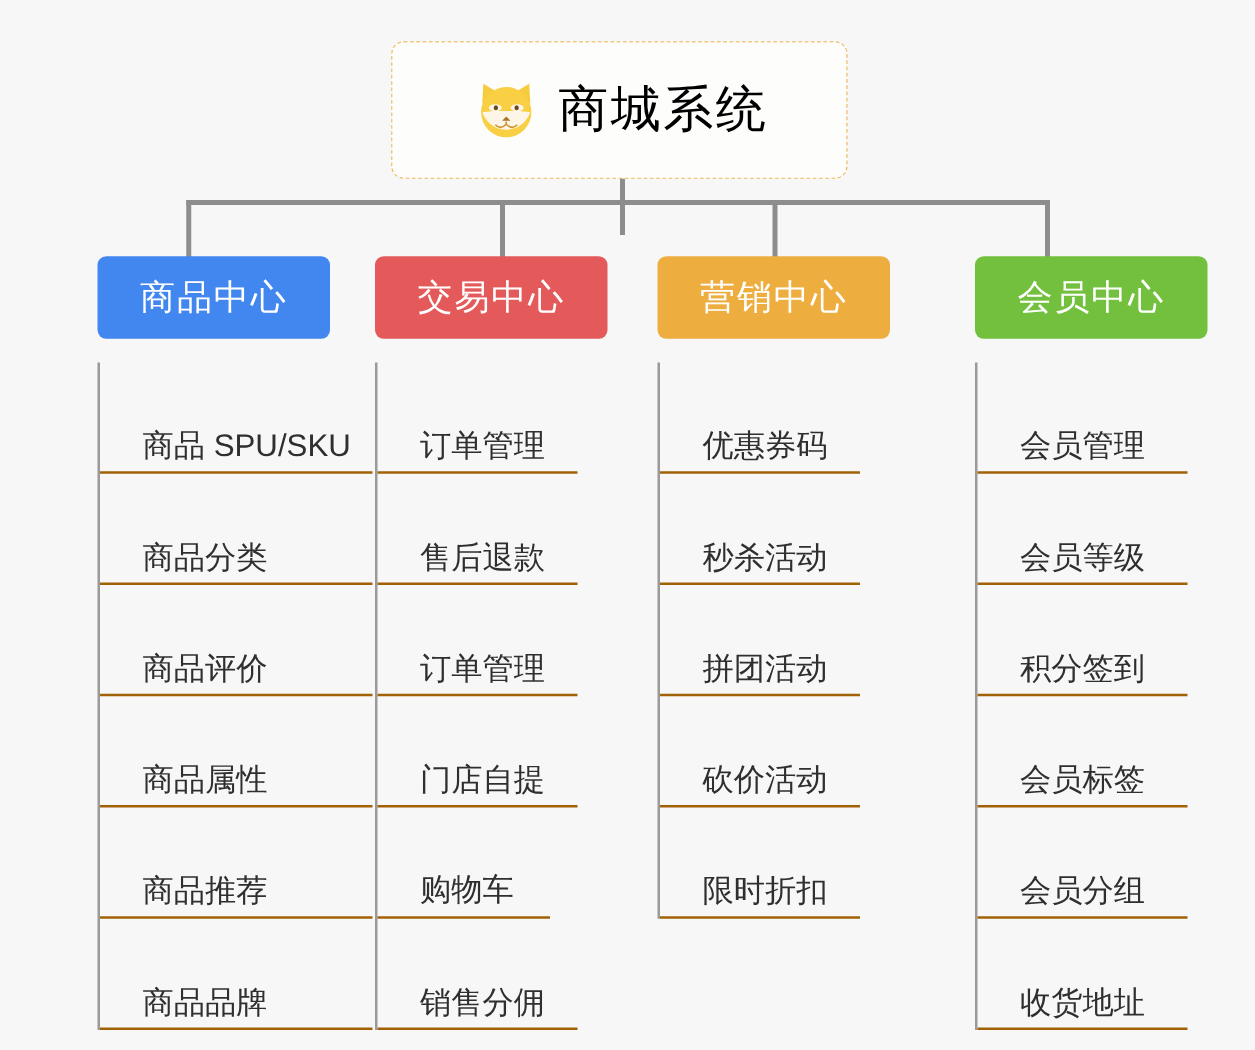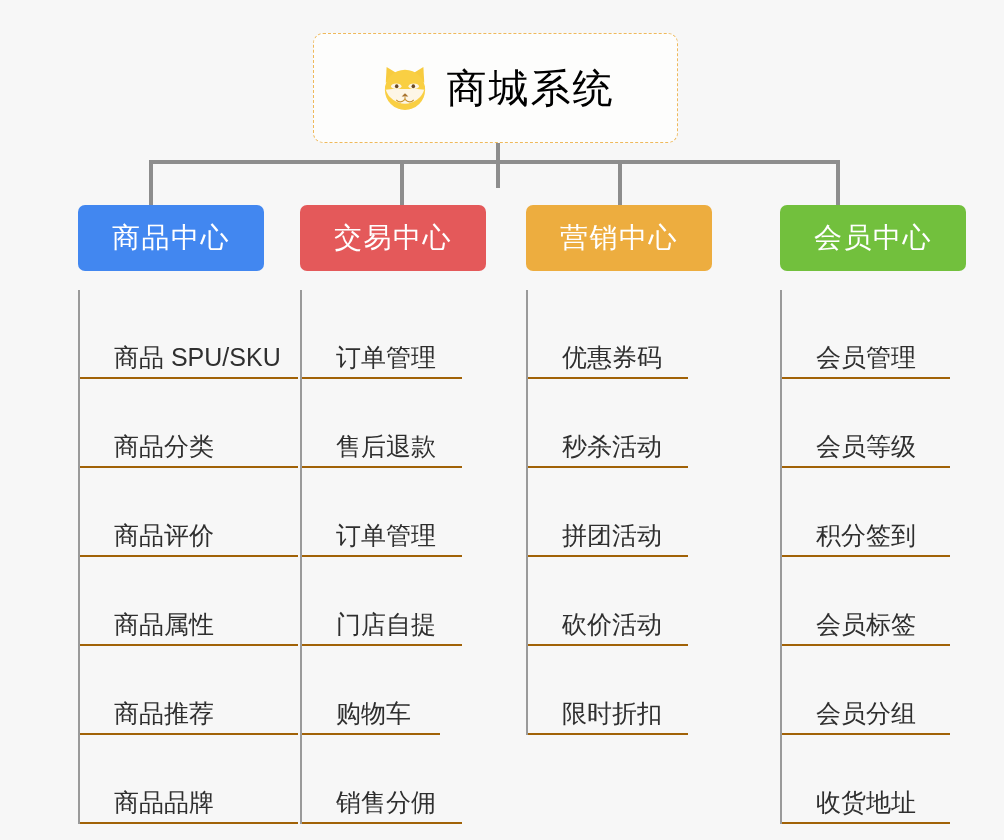--- a/index.html
+++ b/index.html
@@ -91,21 +91,21 @@
     height: 89px;
     position: relative;
     display: flex;
     align-items: flex-end;
     border-bottom: 2px solid #a16207;
   }
   .branch-1 .leaf { width: 218px; }
   .branch-2 .leaf { width: 160px; text-align: center; }
   .branch-3 .leaf { width: 160px; }
   .branch-4 .leaf { width: 168px; }
-  .branch-2 .leaf.narrow { width: 138px; }
+  .branch-2 .leaf.narrow { width: 138px; font-family: Liberation Mono, monospace; }
   .branch-3 .leaf.narrow { width: 138px; }
 
   .leaf-label {
     font-size: 25px;
     color: #2f2f2f;
     padding: 0 0 6px 34px;
     line-height: 1.1;
     white-space: nowrap;
   }
 </style>

